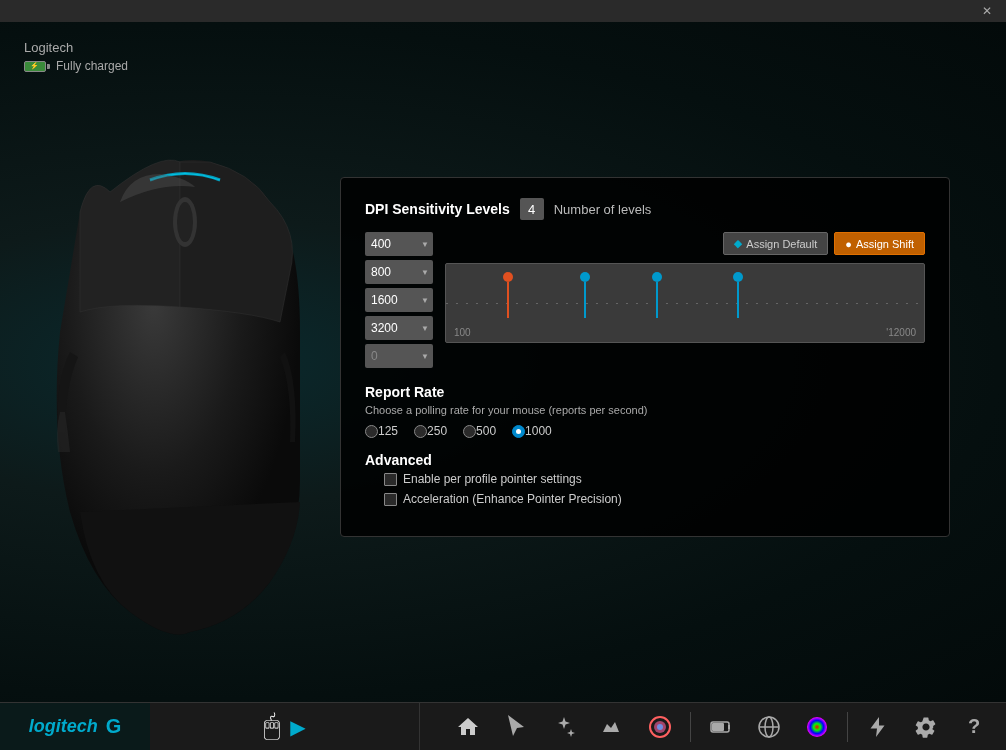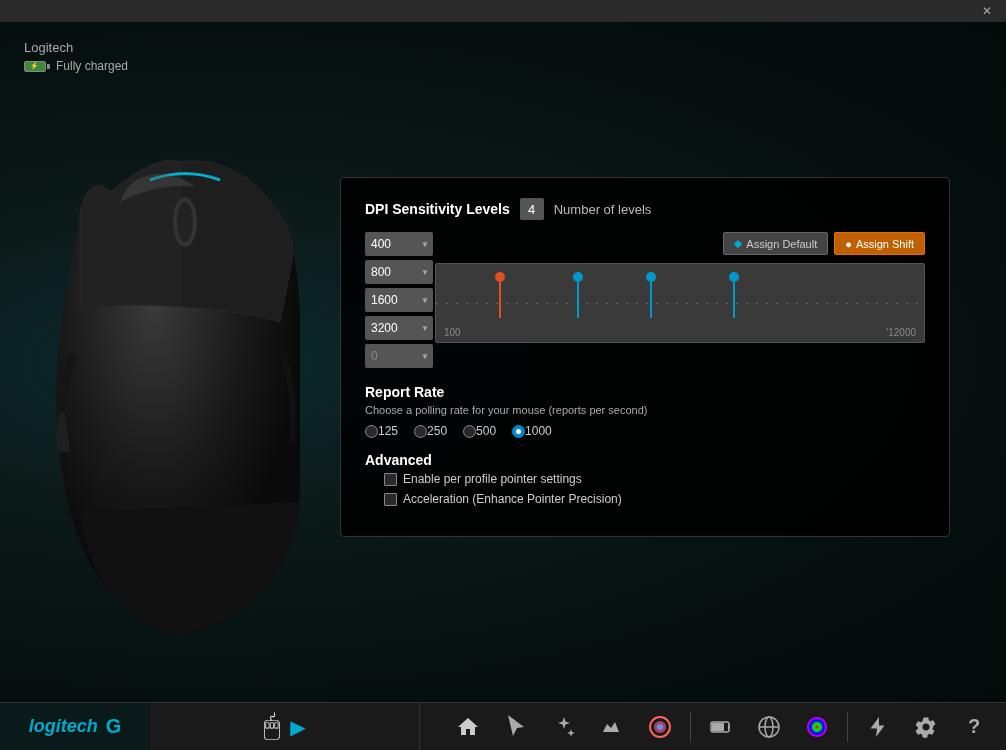--- a/index.html
+++ b/index.html
@@ -140,21 +140,21 @@
       border-radius: 2px;
     }
     .dpi-count-label {
       color: #bbb;
       font-size: 13px;
       text-align: right;
     }
 
     .dpi-content {
       display: flex;
-      gap: 2px;
+      gap: 12px;
     }
 
     
     .dpi-list {
       display: flex;
       flex-direction: column;
       gap: 4px;
     }
     .dpi-input {
       background: #555;

